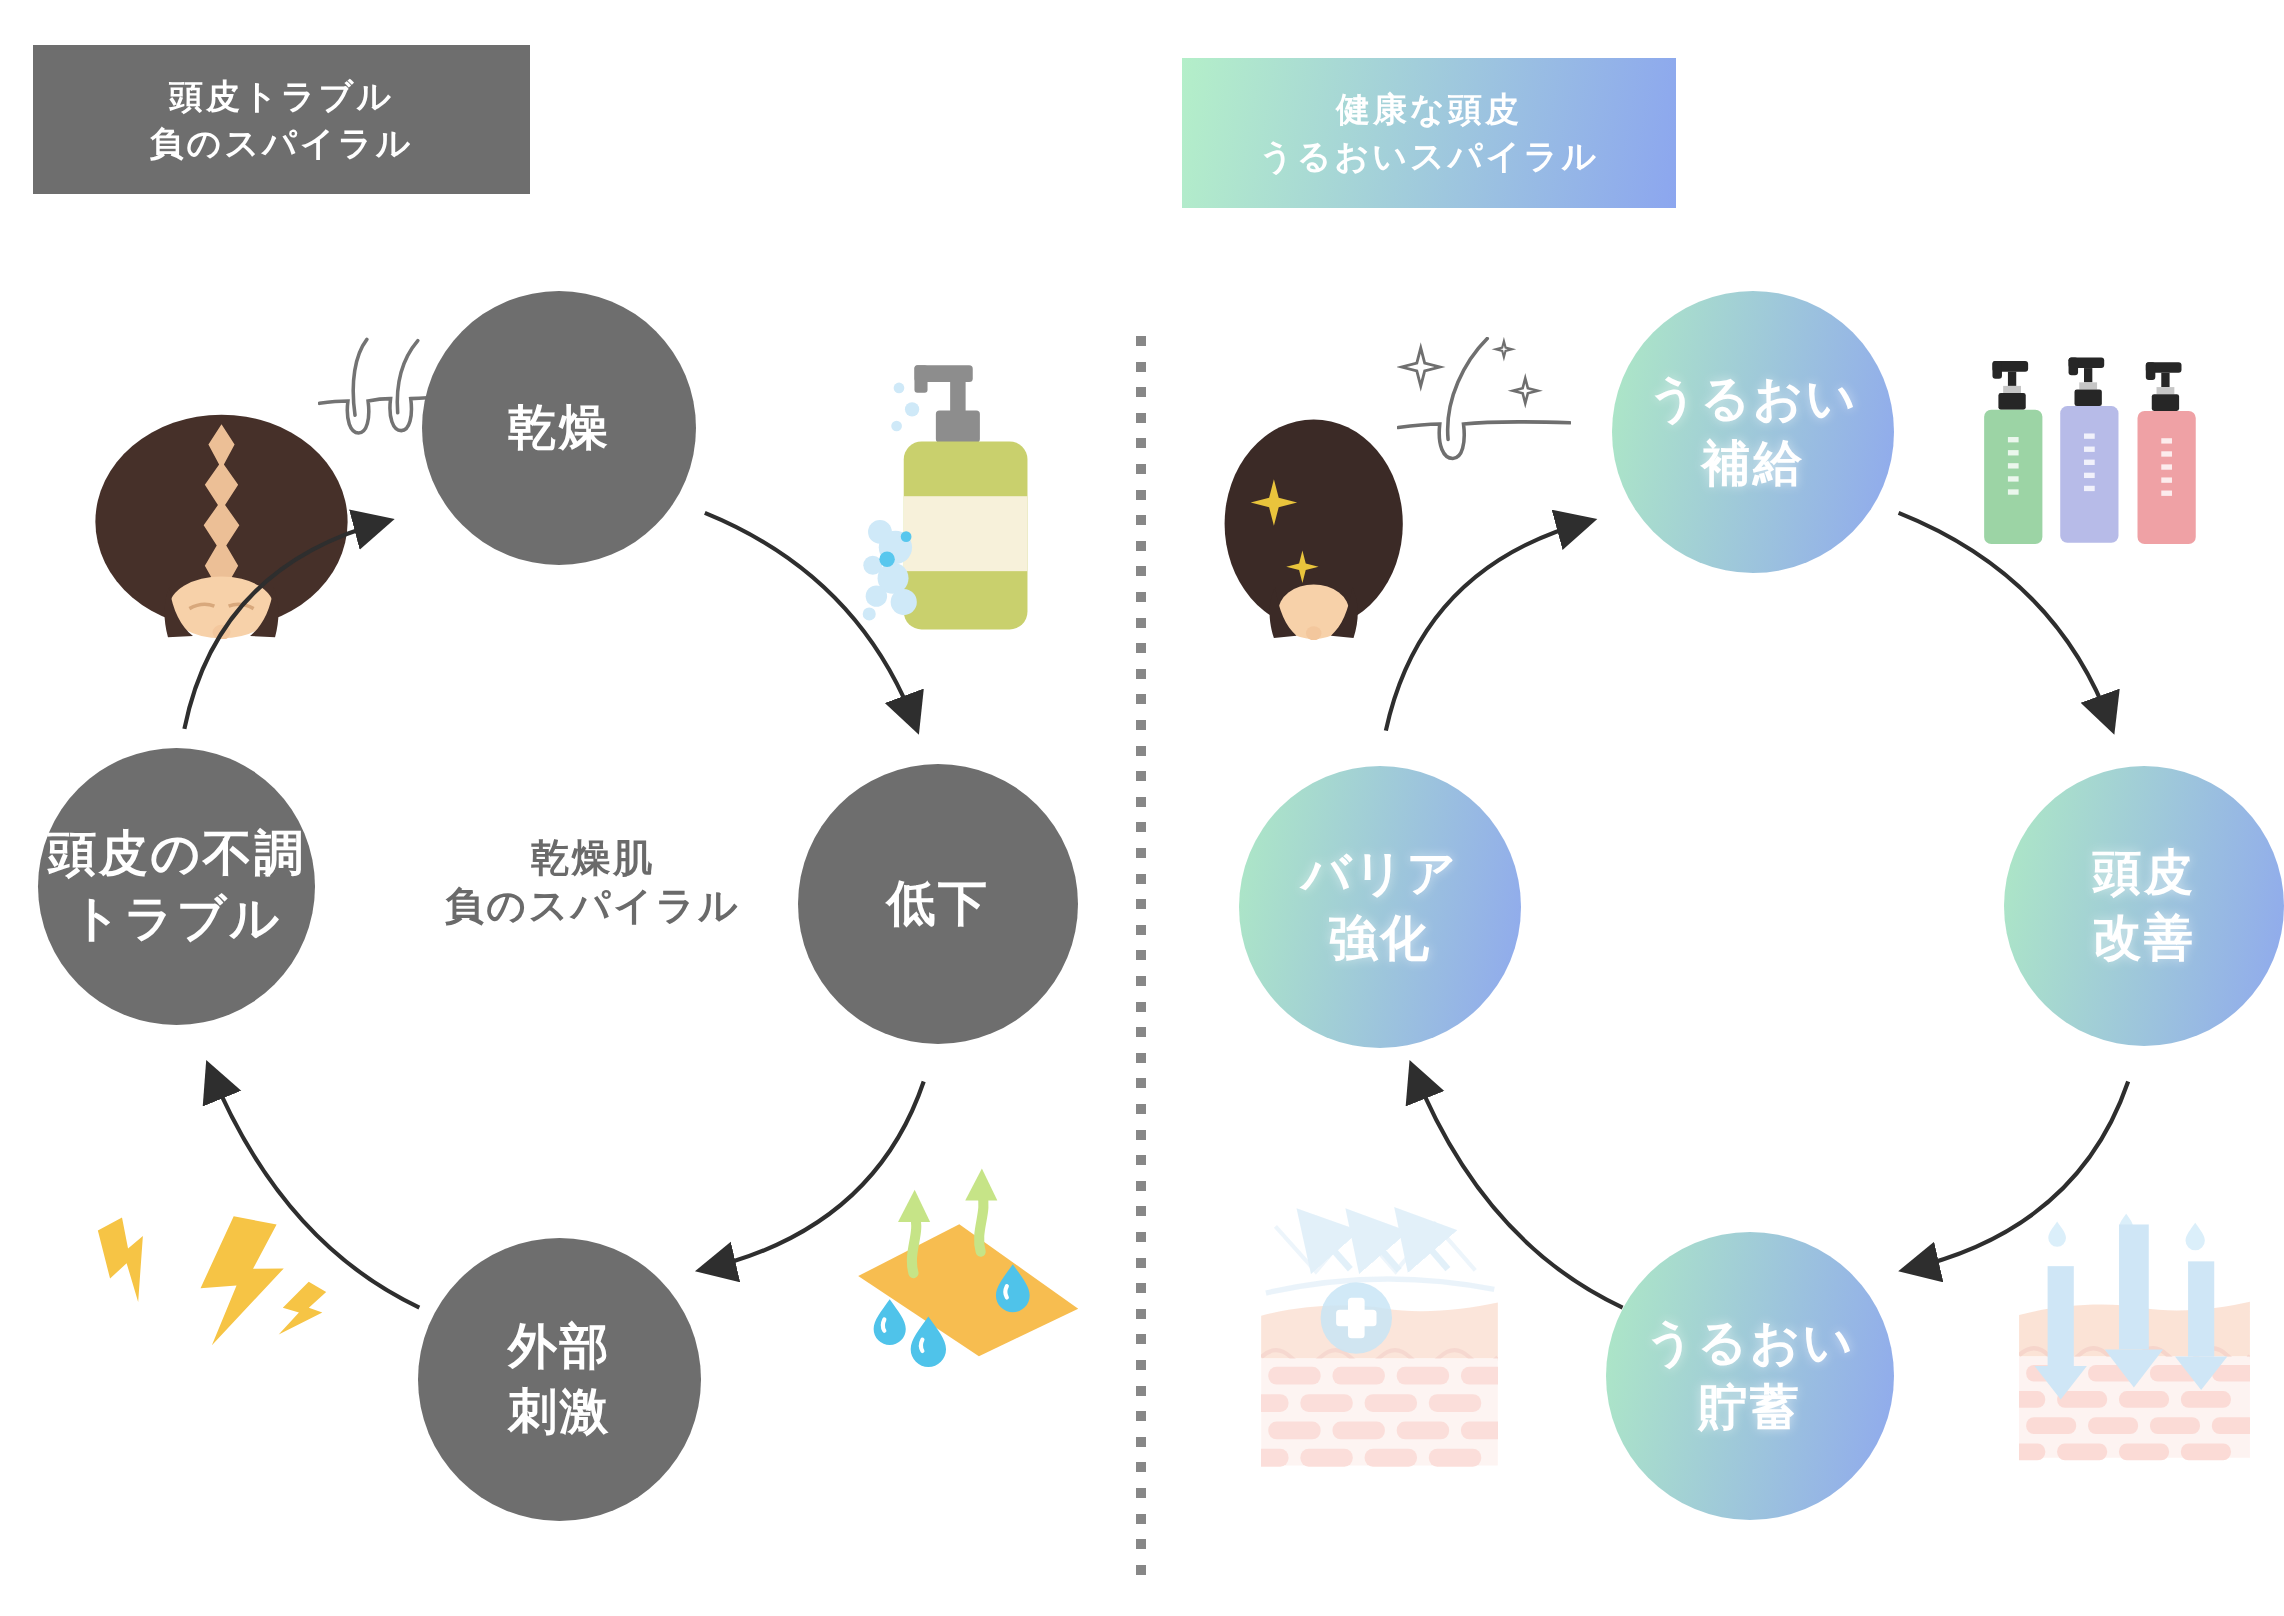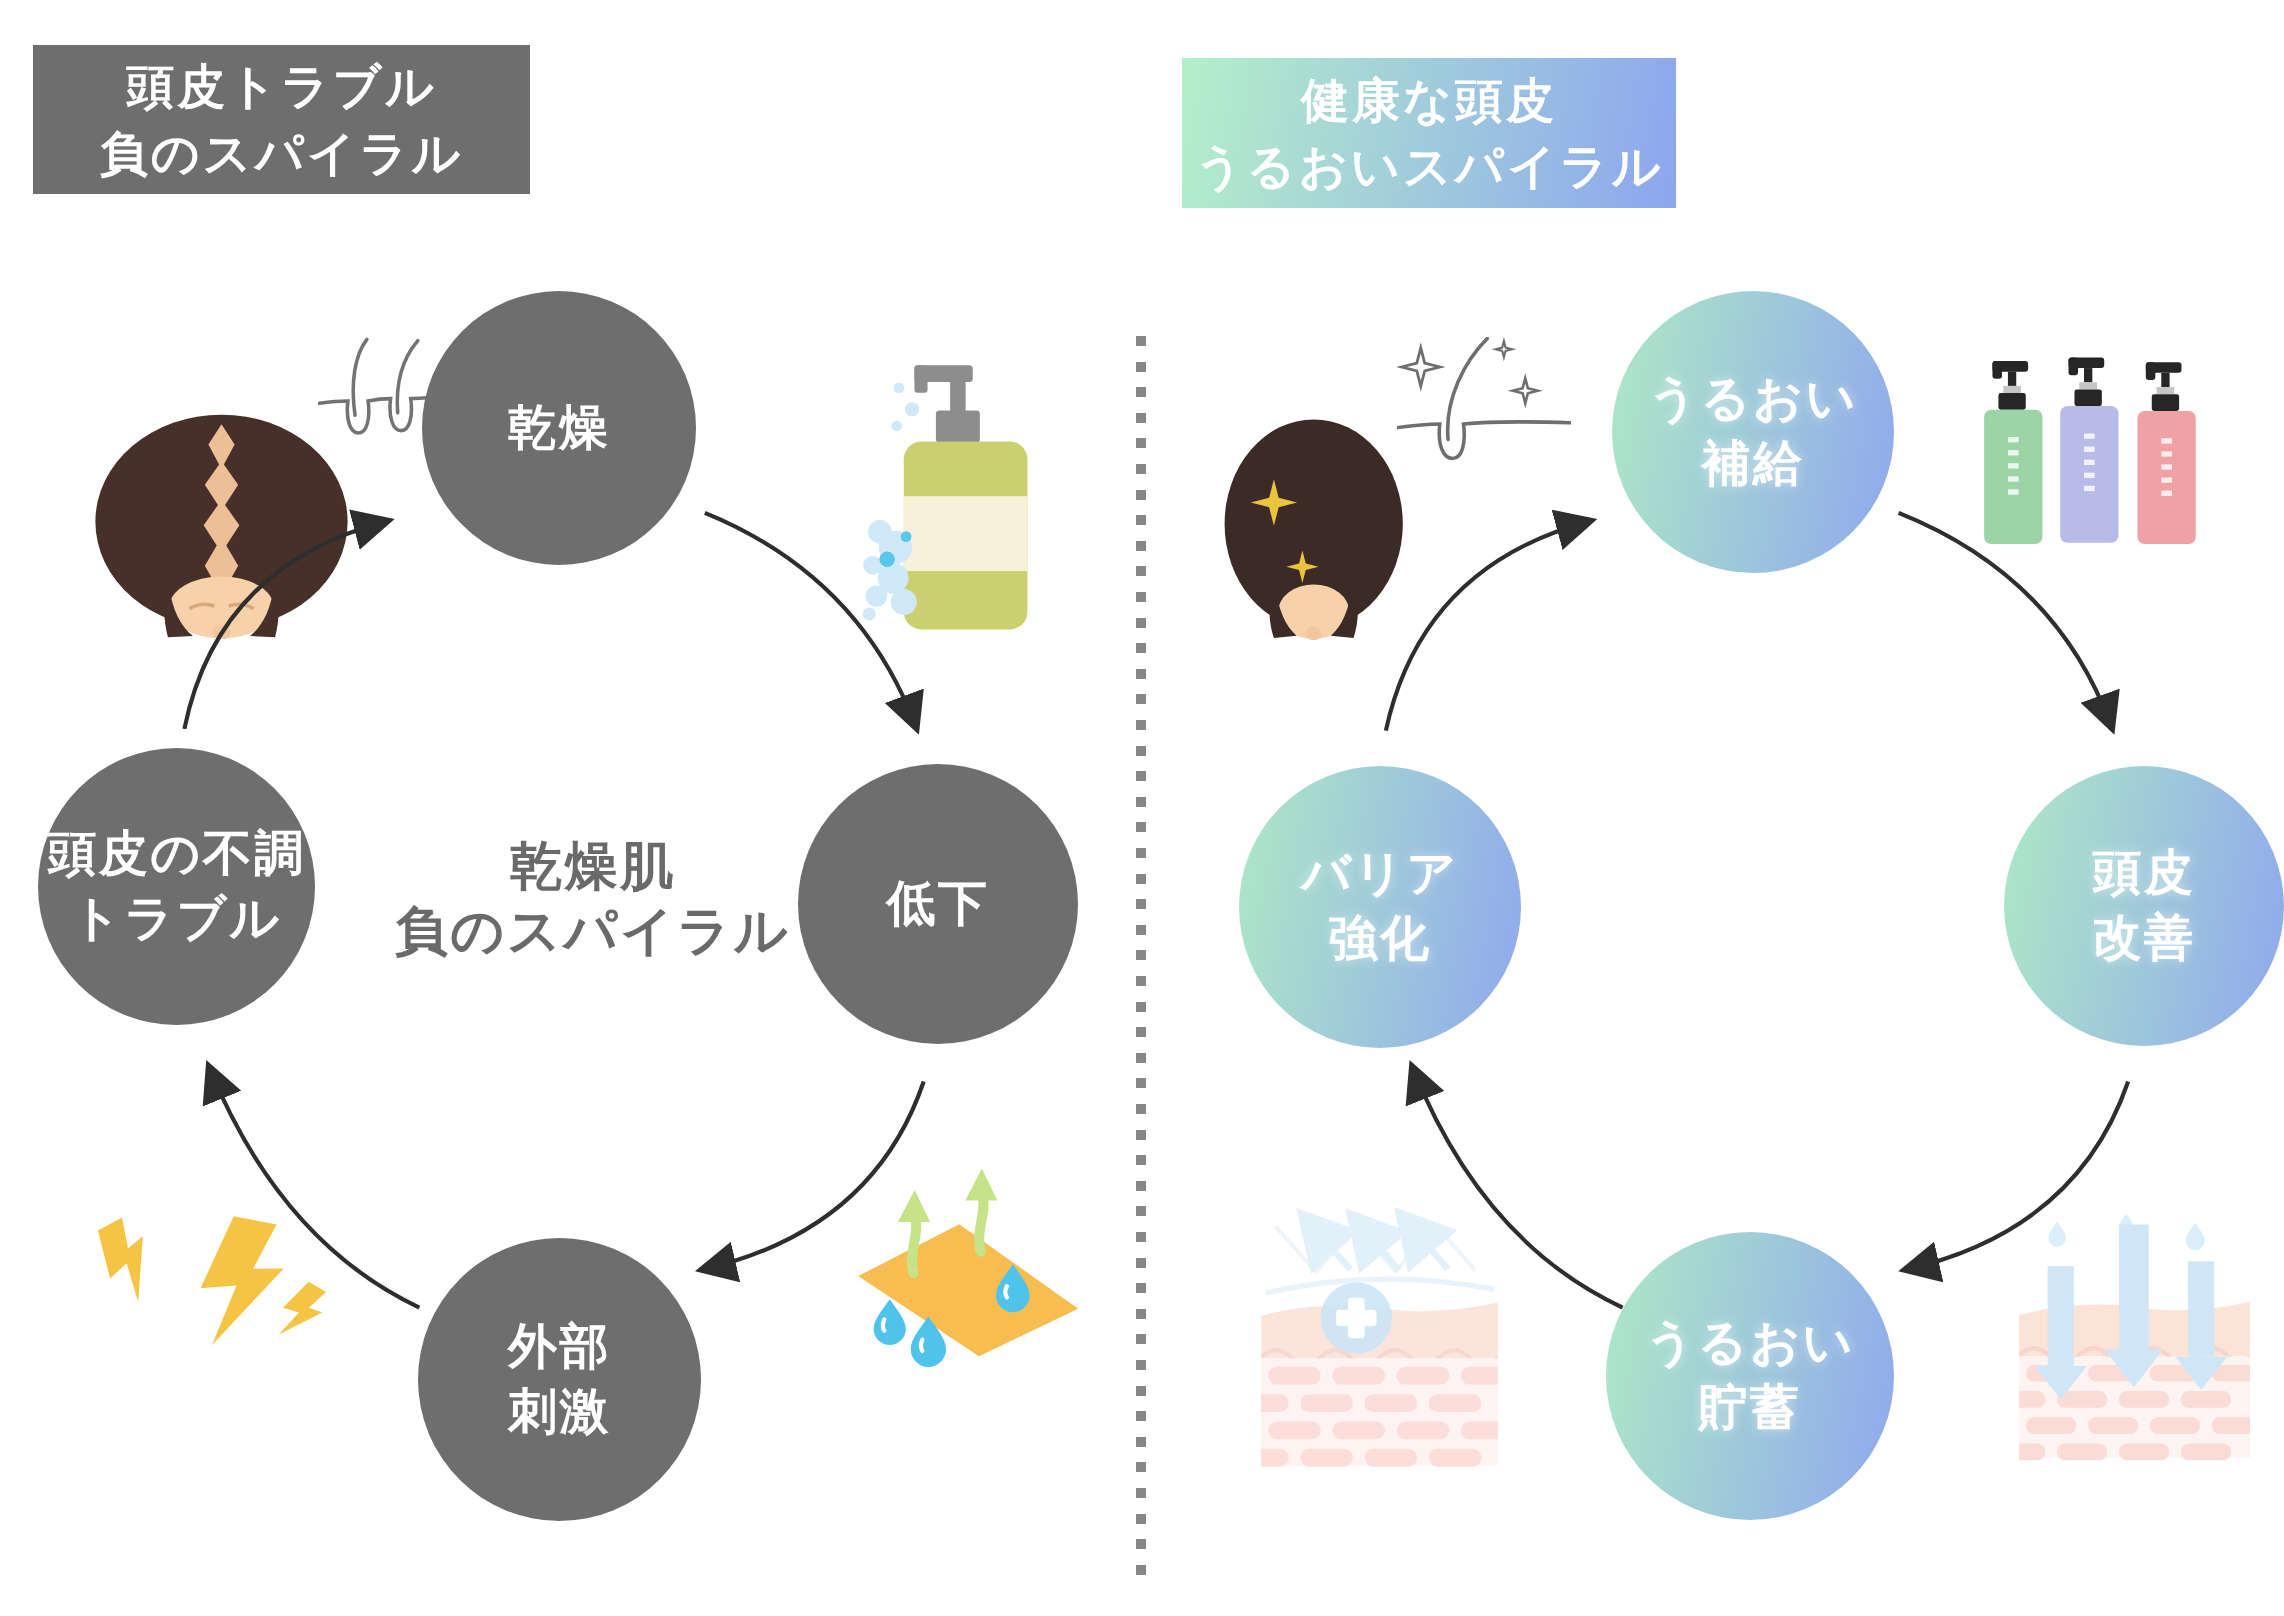--- a/index.html
+++ b/index.html
@@ -1,32 +1,32 @@
 <!DOCTYPE html>
 <html style="font-size:9.5px"><head>
 <meta charset="utf-8">
 <style>
   html,body{margin:0;padding:0;background:#fff;}
   body{width:2284px;height:1617px;position:relative;overflow:hidden;
        font-family:"DejaVu Sans","Liberation Sans",sans-serif;}
   .abs{position:absolute;}
   .hdr{position:absolute;display:flex;flex-direction:column;align-items:center;
-       justify-content:center;color:#fff;font-weight:bold;font-size:48px;
+       justify-content:center;color:#fff;font-weight:bold;font-size:34px;
        line-height:1.38;letter-spacing:3px;text-align:center;}
   .hdr-left{left:33px;top:45px;width:497px;height:149px;background:#6e6e6e;}
   .hdr-right{left:1182px;top:42px;width:494px;height:150px;
        background:linear-gradient(100deg,#b4efc9 0%,#8ca6ef 100%);margin-top:16px;}
   .node{position:absolute;border-radius:50%;display:flex;flex-direction:column;
        align-items:center;justify-content:center;color:#fff;font-weight:bold;
        font-size:49px;line-height:1.32;letter-spacing:2.4px;text-align:center;}
   .node-gray{background:#6e6e6e;}
   .node-grad{background:linear-gradient(100deg,#aee9c5 0%,#8fa8ee 100%);
        text-shadow:0 0 10.7px rgba(255,255,255,.55);}
   .center-label{position:absolute;left:381px;top:834px;width:423px;text-align:center;
-       color:#6a6a6a;font-weight:bold;font-size:53px;line-height:1.22;letter-spacing:2.4px;}
+       color:#6a6a6a;font-weight:bold;font-size:39px;line-height:1.22;letter-spacing:2.4px;}
   .divider{position:absolute;left:1136px;top:336px;width:10px;height:1243px;
        background:repeating-linear-gradient(180deg,#878787 0 10px,transparent 10px 25.6px);}
   svg.icon{position:absolute;overflow:hidden;}
 </style>
 </head>
 <body>
 
 <svg class="icon" style="left:93px;top:411px;width:257px;height:228px" viewBox="0 0 432 383">
   <ellipse cx="216" cy="186" rx="212" ry="180" fill="#463029"></ellipse>
   <path d="M216 22 L238 56 L220 90 L244 124 L222 158 L246 192 L224 226 L244 260 L226 292 L216 318 L206 292 L188 260 L208 226 L186 192 L210 158 L188 124 L212 90 L194 56 Z" fill="#ecbf96"></path>

